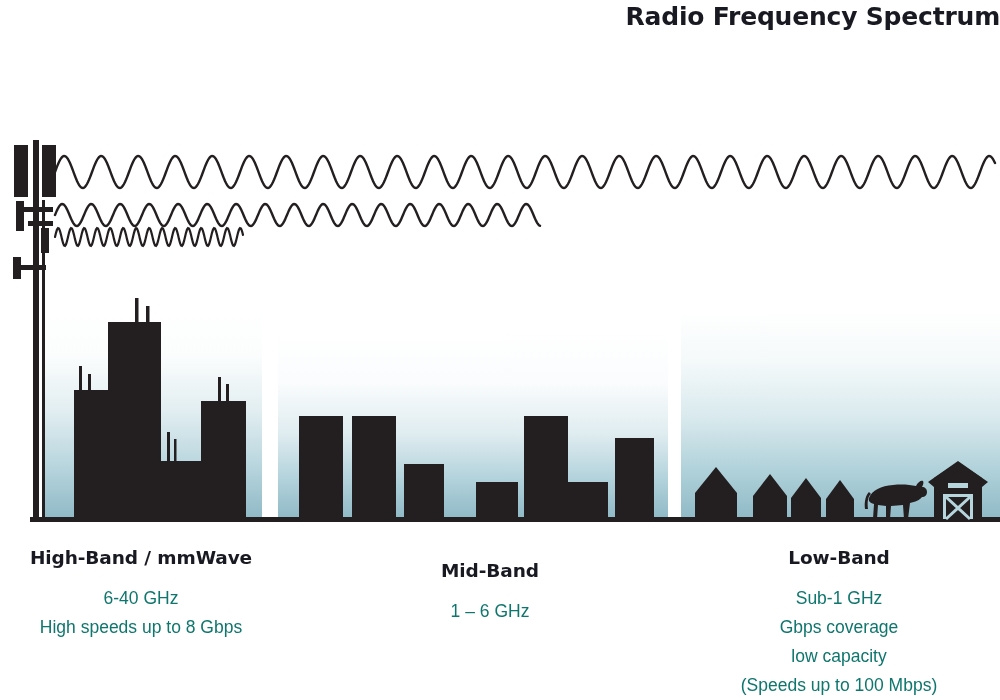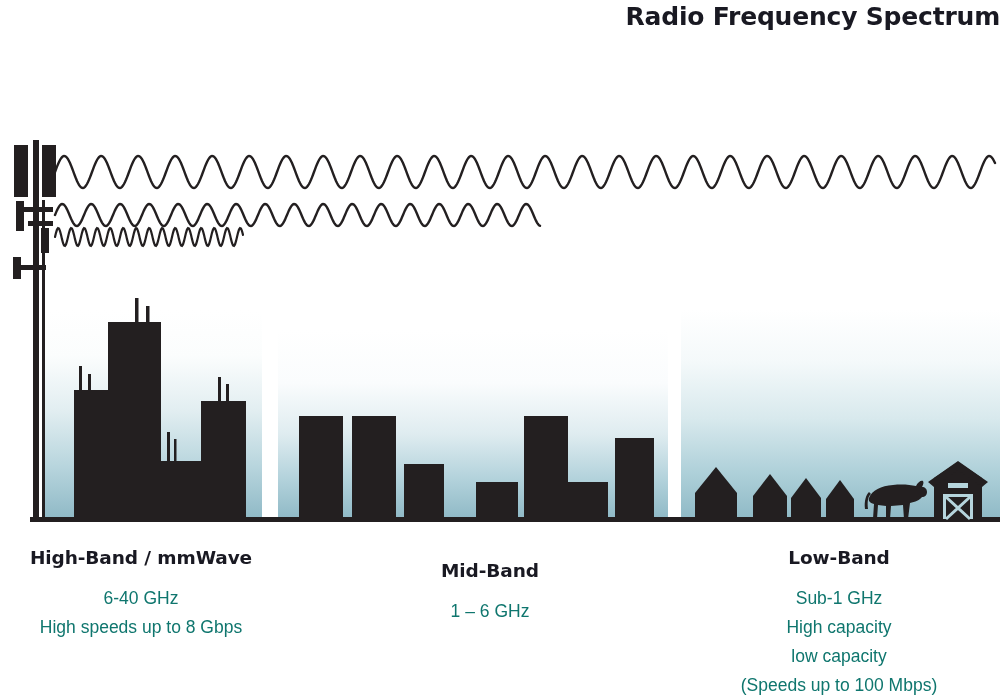--- a/index.html
+++ b/index.html
@@ -198,19 +198,19 @@
     <div class="band-name">Mid-Band</div>
     <div class="band-lines">
       <div>1 – 6 GHz</div>
     </div>
   </div>
 
   <div class="band-block" id="band-low">
     <div class="band-name">Low-Band</div>
     <div class="band-lines">
       <div>Sub-1 GHz</div>
-      <div>High capacity</div>
+      <div>Gbps coverage</div>
       <div>low capacity</div>
       <div>(Speeds up to 100 Mbps)</div>
     </div>
   </div>
 
 </div>
 
 </body></html>

